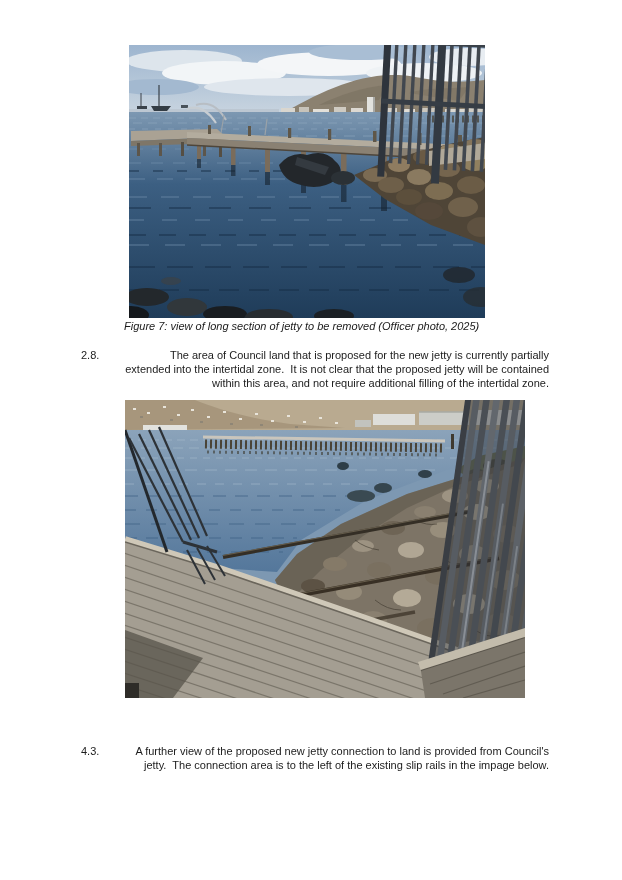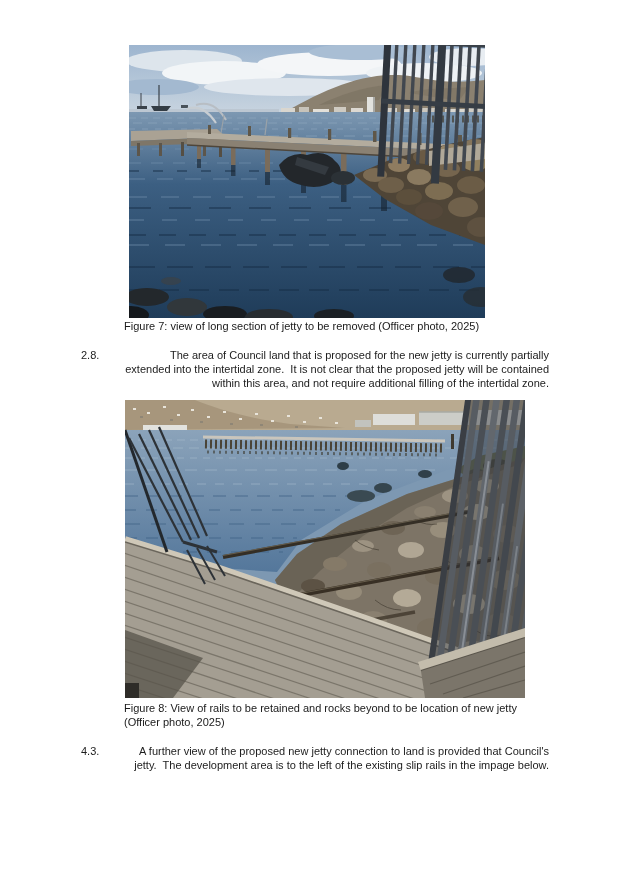--- a/index.html
+++ b/index.html
@@ -2,21 +2,21 @@
 <html><head>
 <meta charset="utf-8">
 <style>
   html,body{margin:0;padding:0;background:#ffffff;}
   .page{position:relative;width:622px;height:880px;background:#ffffff;overflow:hidden;
         font-family:"Liberation Sans","DejaVu Sans",sans-serif;color:#1c1c1c;}
   .photo{position:absolute;overflow:hidden;background:#7d98b2;}
   .photo svg{display:block;width:100%;height:100%;}
   .photo1{left:129px;top:45px;width:356px;height:273px;}
   .photo2{left:125px;top:400px;width:400px;height:298px;}
-  .caption{position:absolute;left:124px;font-size:11px;line-height:13.5px;color:#1a1a1a;white-space:pre-wrap;}
+  .caption{position:absolute;left:124px;font-size:11px;line-height:13.5px;font-style:italic;color:#1a1a1a;white-space:pre-wrap;}
   .caption1{top:320px;width:424px;}
   .caption2{top:702px;width:416px;}
   .para{position:absolute;left:0;width:622px;font-size:11px;line-height:14px;}
   .para1{top:348px;}
   .para2{top:744px;}
   .pnum{position:absolute;left:81px;top:0;}
   .ptext{display:block;margin-left:125px;width:424px;white-space:pre-wrap;text-align:right;}
 </style>
 </head>
 <body>
@@ -415,20 +415,19 @@
         <polygon points="296,271 400,238 400,298 300,298" fill="#7b756a"></polygon>
         <g stroke="#5b564c" stroke-width="1.2" opacity="0.8">
           <line x1="305" y1="284" x2="400" y2="252"></line>
           <line x1="318" y1="294" x2="400" y2="266"></line>
           <line x1="338" y1="298" x2="400" y2="280"></line>
         </g>
       </g>
     </svg>
   </div>
 
-  <div class="caption caption2">Figure 8: View of rails to be retained and rocks beyond to be location of new jetty (Officer photo, 2025)</div>
 
   <div class="para para2">
     <span class="pnum">4.3.</span>
-    <span class="ptext">A further view of the proposed new jetty connection to land is provided that Council's jetty.  The development area is to the left of the existing slip rails in the impage below.</span>
+    <span class="ptext">A further view of the proposed new jetty connection to land is provided from Council's jetty.  The connection area is to the left of the existing slip rails in the impage below.</span>
   </div>
 
 </div>
 
 </body></html>

